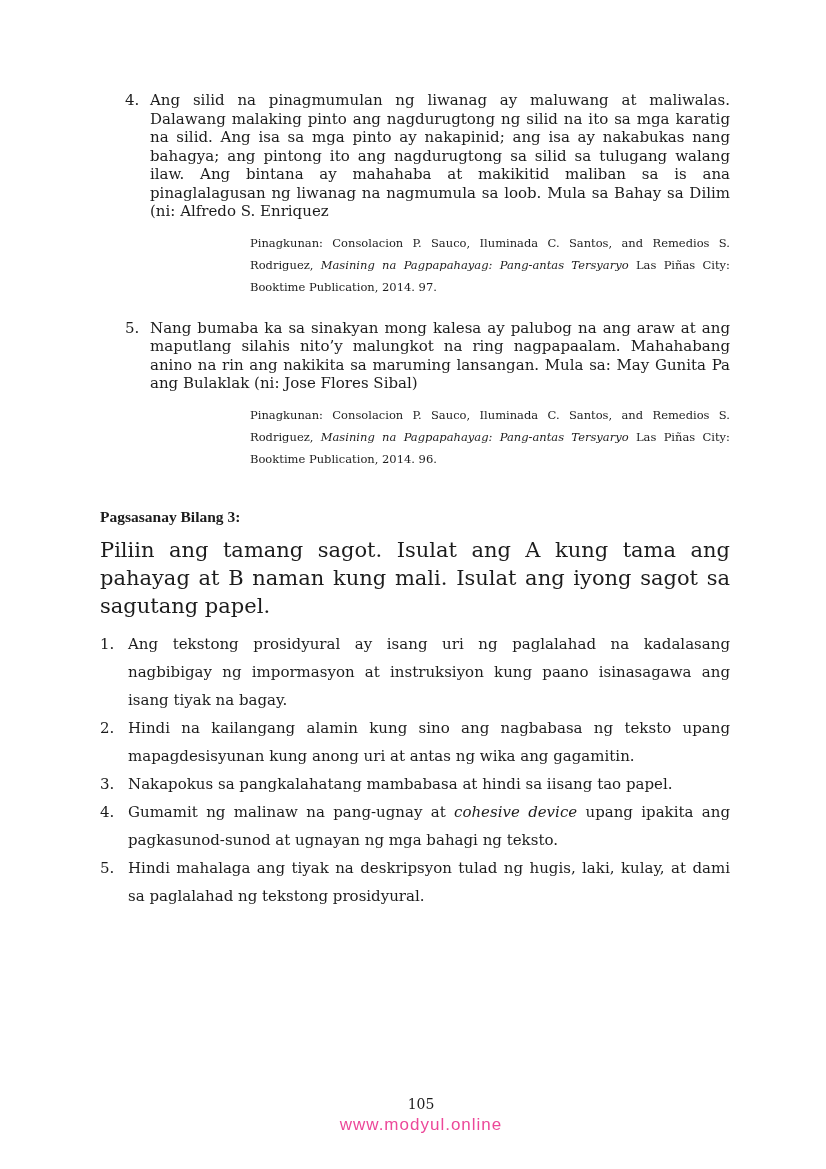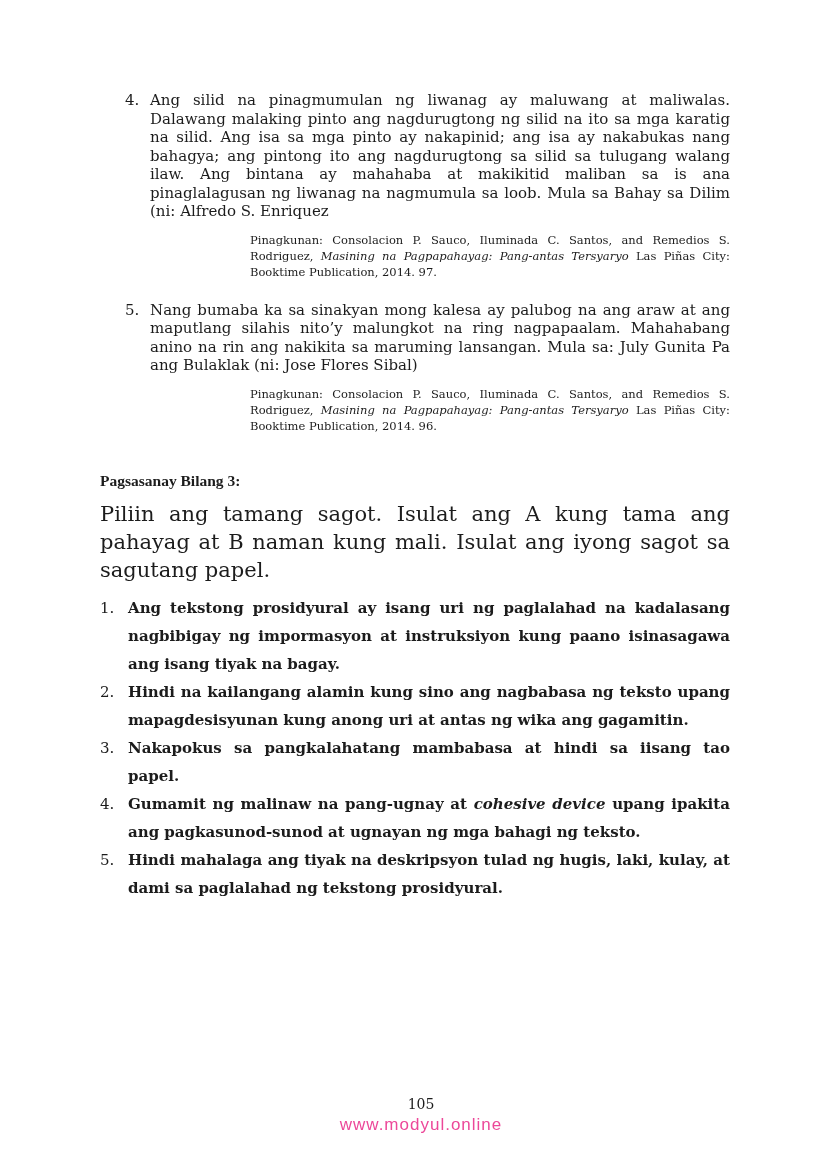--- a/index.html
+++ b/index.html
@@ -27,21 +27,21 @@
     font-size: 15px;
     line-height: 18.5px;
   }
   .quote .qnum { width: 25px; flex: none; }
   .quote .qtext { flex: 1; text-align: justify; }
   
   .citation {
     margin-left: 150px;
     margin-top: 11px;
     font-size: 11.5px;
-    line-height: 16px;
+    line-height: 22px;
     text-align: justify;
   }
   .citation .it { font-style: italic; }
   .quote-second { margin-top: 21px; }
   
   .ex-heading {
     margin-top: 38px;
     font-size: 15.5px;
     font-weight: bold;
     font-family: Liberation Serif, serif;
@@ -52,21 +52,21 @@
     line-height: 28px;
     text-align: justify;
   }
   .ex-list { margin-top: 10px; }
   .ex-item {
     display: flex;
     font-size: 15px;
     line-height: 28px;
   }
   .ex-item .inum { width: 28px; flex: none; }
-  .ex-item .itext { flex: 1; text-align: justify; font-weight: bold; }
+  .ex-item .itext { flex: 1; text-align: justify; }
   .ex-item .it { font-style: italic; }
   
   .footer {
     position: absolute;
     top: 1096px;
     left: 8px;
     width: 100%;
     text-align: center;
   }
   .page-number { font-size: 14px; color: #1c1c1c; }
@@ -87,21 +87,21 @@
     <div class="quote">
       <span class="qnum">4.</span>
       <span class="qtext">Ang silid na pinagmumulan ng liwanag ay maluwang at maliwalas. Dalawang malaking pinto ang nagdurugtong ng silid na ito sa mga karatig na silid. Ang isa sa mga pinto ay nakapinid; ang isa ay nakabukas nang bahagya; ang pintong ito ang nagdurugtong sa silid sa tulugang walang ilaw. Ang bintana ay mahahaba at makikitid maliban sa is ana pinaglalagusan ng liwanag na nagmumula sa loob. Mula sa Bahay sa Dilim (ni: Alfredo S. Enriquez</span>
     </div>
     <div class="citation">
       <span>Pinagkunan: Consolacion P. Sauco, Iluminada C. Santos, and Remedios S. Rodriguez, </span><span class="it">Masining na Pagpapahayag: Pang-antas Tersyaryo</span><span> Las Piñas City: Booktime Publication, 2014. 97.</span>
     </div>
 
     <div class="quote quote-second">
       <span class="qnum">5.</span>
-      <span class="qtext">Nang bumaba ka sa sinakyan mong kalesa ay palubog na ang araw at ang maputlang silahis nito’y malungkot na ring nagpapaalam. Mahahabang anino na rin ang nakikita sa maruming lansangan. Mula sa: July Gunita Pa ang Bulaklak (ni: Jose Flores Sibal)</span>
+      <span class="qtext">Nang bumaba ka sa sinakyan mong kalesa ay palubog na ang araw at ang maputlang silahis nito’y malungkot na ring nagpapaalam. Mahahabang anino na rin ang nakikita sa maruming lansangan. Mula sa: May Gunita Pa ang Bulaklak (ni: Jose Flores Sibal)</span>
     </div>
     <div class="citation">
       <span>Pinagkunan: Consolacion P. Sauco, Iluminada C. Santos, and Remedios S. Rodriguez, </span><span class="it">Masining na Pagpapahayag: Pang-antas Tersyaryo</span><span> Las Piñas City: Booktime Publication, 2014. 96.</span>
     </div>
 
     <div class="ex-heading">Pagsasanay Bilang 3:</div>
     <div class="ex-instructions">Piliin ang tamang sagot. Isulat ang A kung tama ang pahayag at B naman kung mali. Isulat ang iyong sagot sa sagutang papel.</div>
 
     <div class="ex-list">
       <div class="ex-item">

